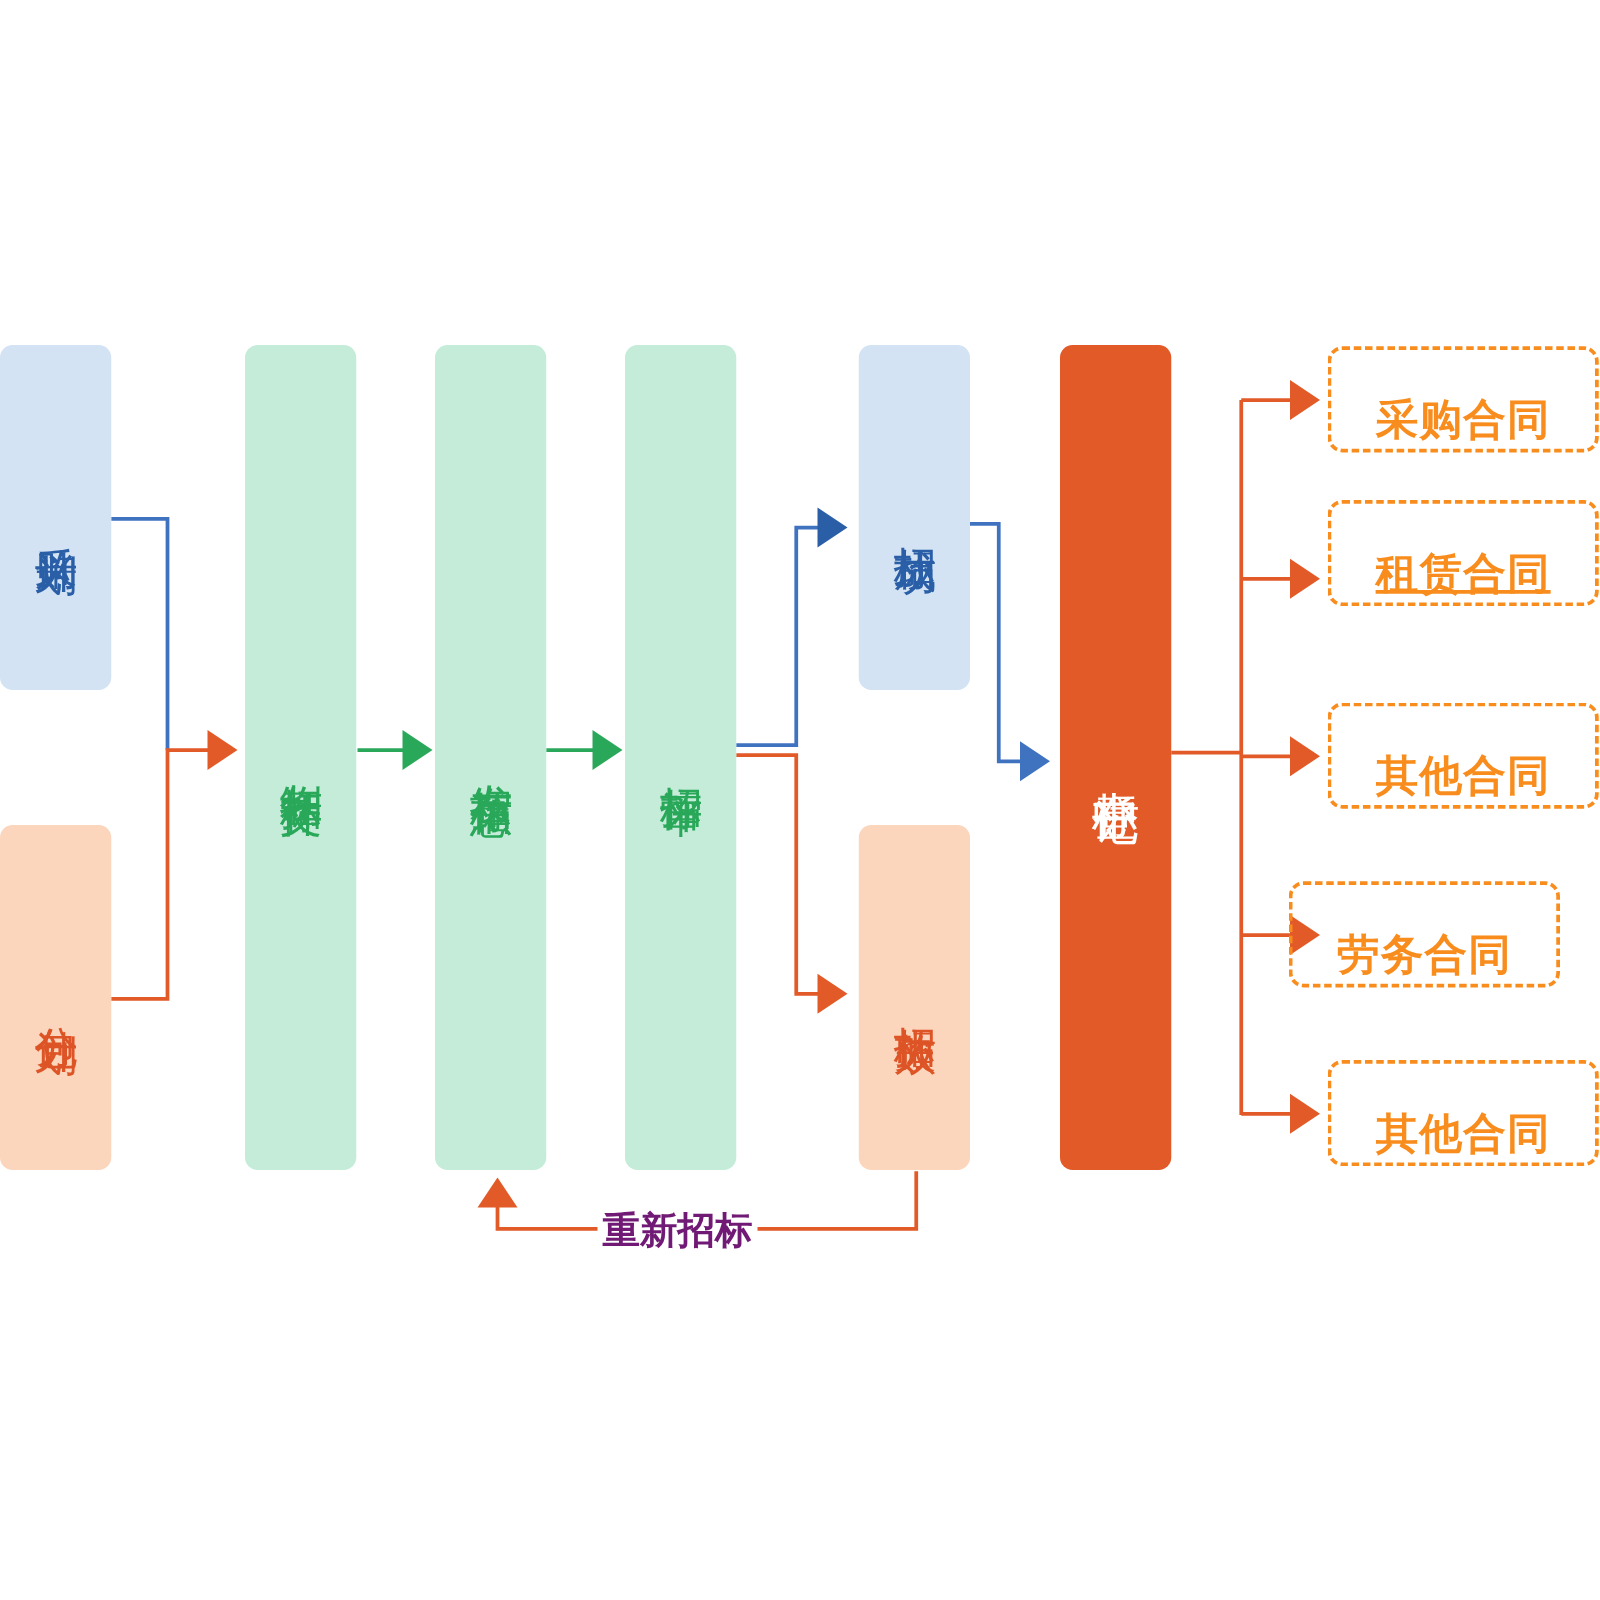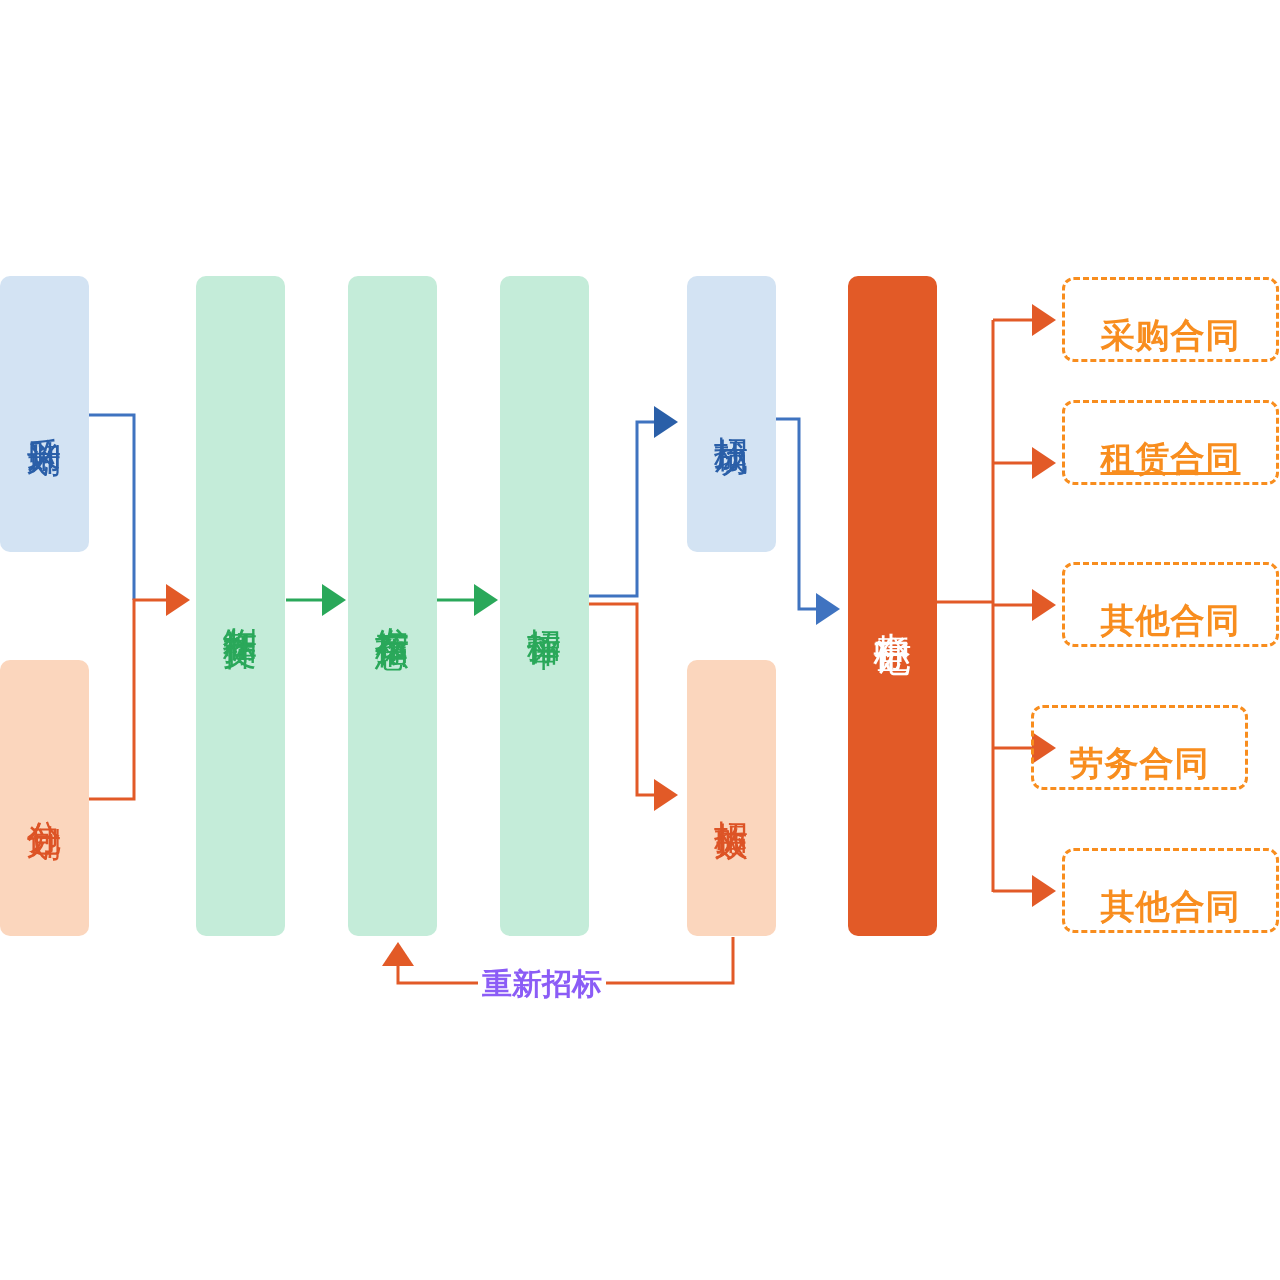--- a/index.html
+++ b/index.html
@@ -7,21 +7,21 @@
          font-family: "DejaVu Sans", sans-serif; }
   .box { position:absolute; border-radius:10px; display:flex; align-items:center; justify-content:center; box-sizing:border-box; }
   .vtext { writing-mode: vertical-rl; text-orientation: upright; font-size:34px; letter-spacing:2px; line-height:1; }
   .blue { background:#d3e3f3; color:#2a5fa8; }
   .peach { background:#fbd6bd; color:#dd5426; }
   .green { background:#c4ecd9; color:#2aa85a; }
   .orange { background:#e25a27; color:#ffffff; }
   .dash { position:absolute; border:3px dashed #f88d1e; border-radius:12px; display:flex; align-items:flex-end; justify-content:center;
           color:#f88d1e; font-size:34px; font-weight:bold; box-sizing:border-box; letter-spacing:1px; }
   svg.lines { position:absolute; left:0; top:0; }
-  .retext { position:absolute; left:478px; top:964px; font-size:30px; font-weight:bold; color:#8b5cf6; background:#fff; padding:0 4px; }
+  .retext { position:absolute; left:478px; top:964px; font-size:30px; font-weight:bold; color:#701a75; background:#fff; padding:0 4px; }
 </style>
 </head>
 <body>
 
 <svg class="lines" width="1280" height="1280">
   <defs>
     <marker id="arOr" markerWidth="10" markerHeight="10" refX="8" refY="5" orient="auto" markerUnits="userSpaceOnUse">
       <path d="M0,0 L10,5 L0,10 z" fill="#e25a27"></path>
     </marker>
   </defs>

